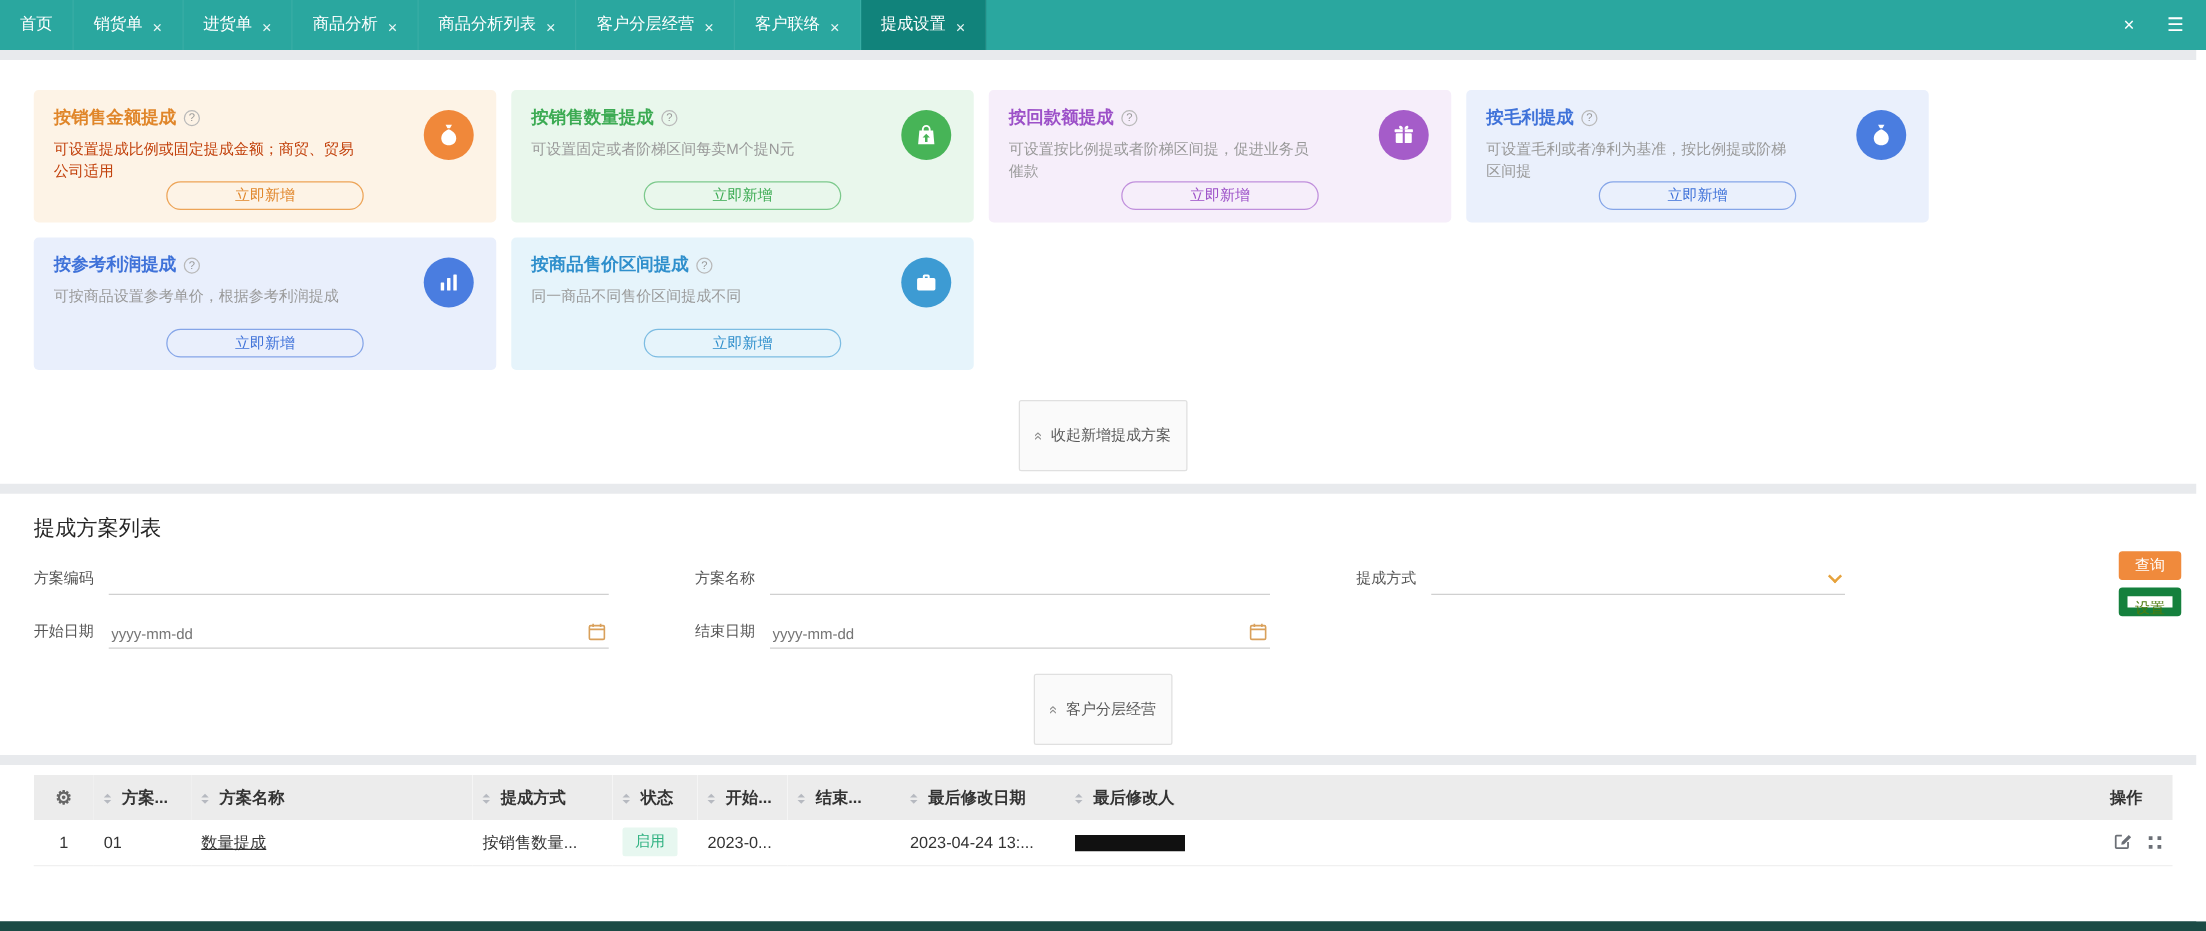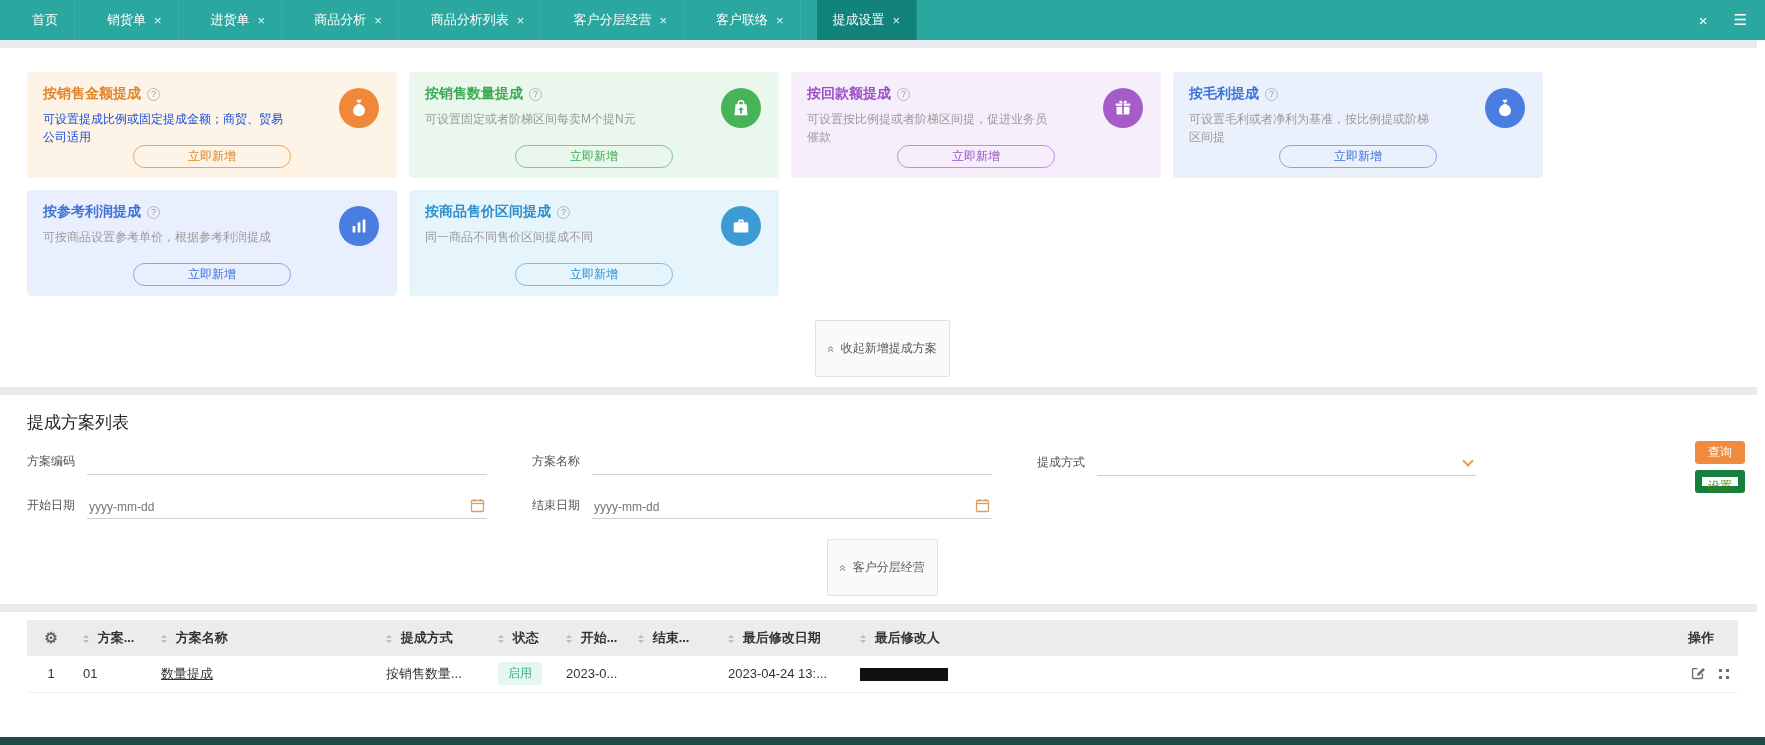--- a/index.html
+++ b/index.html
@@ -2,22 +2,22 @@
 <html><head>
 <meta charset="utf-8">
 <style>
   * { box-sizing: border-box; }
   html,body { margin:0; padding:0; width:1765px; height:745px; overflow:hidden;
     font-family:"Liberation Sans", sans-serif; background:#e8eaed; }
   .app { display:flex; flex-direction:column; height:745px; position:relative; }
 
   
   .topbar { height:40px; background:#2aa79f; display:flex; align-items:stretch; flex-shrink:0; }
-  .tab { display:flex; align-items:center; padding:0 16px; color:#fff; font-size:13px;
-    cursor:pointer; border-right:1px solid rgba(255,255,255,.07); white-space:nowrap;margin-left:16px; }
+  .tab { display:flex; align-items:flex-end; padding:12px 16px; color:#fff; font-size:13px;
+    cursor:pointer; border-right:1px solid rgba(255,255,255,.07); white-space:nowrap; }
   .tab.active { background:#11837b; }
   .tab .tclose { margin-left:8px; font-size:13px; opacity:.9; line-height:1; }
   .topbar-right { margin-left:auto; display:flex; align-items:center; gap:26px; padding-right:18px; color:#fff; }
   .topbar-right span { font-size:15px; cursor:pointer; }
 
   .gap { height:8px; flex-shrink:0; }
 
   
   .panel { background:#fff; }
   .cards-panel { padding:24px 27px 10px; flex-shrink:0; }
@@ -25,42 +25,42 @@
   .card { width:370px; height:106px; border-radius:4px; padding:13px 16px; position:relative; }
   .card-title { font-size:14px; font-weight:bold; display:flex; align-items:center; }
   .help-circle { display:inline-flex; width:13px; height:13px; border:1px solid #b9b9b9; border-radius:50%;
     color:#999; font-size:9px; align-items:center; justify-content:center; margin-left:6px; font-weight:normal; }
   .card-desc { margin-top:7px; font-size:12px; line-height:1.5; color:#9a9a9a; width:250px; }
   .icon-circle { position:absolute; right:18px; top:16px; width:40px; height:40px; border-radius:50%;
     display:flex; align-items:center; justify-content:center; }
   .new-btn { position:absolute; left:50%; bottom:10px; transform:translateX(-50%); width:158px; height:23px;
     border-radius:12px; font-size:12px; background:transparent; cursor:pointer;
     font-family:"Liberation Sans",sans-serif; }
-  .c0 { background:#fdf3e6; } .c0 .card-title{color:#e0862a;} .c0 .card-desc{color:#1d4ed8;}
+  .c0 { background:#fdf3e6; } .c0 .card-title{color:#e0862a;} .c0 .card-desc{color:#c2410c;}
     .c0 .new-btn{border:1px solid #eda457;color:#e0862a;} .c0 .icon-circle{background:#f0883a;}
   .c1 { background:#e9f7ec; } .c1 .card-title{color:#3cab53;}
     .c1 .new-btn{border:1px solid #7cc98c;color:#3cab53;} .c1 .icon-circle{background:#47b457;}
   .c2 { background:#f6eefa; } .c2 .card-title{color:#9c50c8;}
     .c2 .new-btn{border:1px solid #c08fdc;color:#9c50c8;} .c2 .icon-circle{background:#a55cc9;}
   .c3 { background:#eaf0fc; } .c3 .card-title{color:#3f72d9;}
     .c3 .new-btn{border:1px solid #85a5e8;color:#3f72d9;} .c3 .icon-circle{background:#4a7de0;}
   .c4 { background:#e9effc; } .c4 .card-title{color:#3f72d9;text-align:center;}
     .c4 .new-btn{border:1px solid #85a5e8;color:#3f72d9;} .c4 .icon-circle{background:#4a7de0;}
   .c5 { background:#e6f4fb; } .c5 .card-title{color:#2f8fcc;}
     .c5 .new-btn{border:1px solid #7cbce2;color:#2f8fcc;} .c5 .icon-circle{background:#3d9bd3;}
 
   .collapse-pill { margin:24px auto 0; width:max-content; padding:19px 12px; background:#fafafa;
     border:1px solid #e0e0e0; border-radius:2px; color:#595959; font-size:12px;
     display:flex; gap:6px; align-items:center; cursor:pointer; }
   .chev-up { display:inline-block; transform:rotate(90deg); color:#8a8a8a; font-size:12px; line-height:1; }
 
   
   .list-panel { padding:14px 27px 8px; position:relative; flex-shrink:0; }
   .section-title { font-size:17px; color:#262626; margin:2px 0 18px; font-weight:normal; }
-  .f-row { display:flex; align-items:flex-start; margin-bottom:20px; }
+  .f-row { display:flex; align-items:center; margin-bottom:20px;gap:24px; }
   .f-item { display:flex; align-items:flex-end; }
   .f-item label { font-size:12px; color:#555; margin-right:12px; white-space:nowrap; padding-bottom:5px; }
   .f-w1 { width:505px; padding-right:45px; }
   .f-w3 { flex:1; padding-right:262px; }
   .u-input { border:0; outline:0; border-bottom:1px solid #d0d0d0; flex:1; font-size:12px;
     padding:4px 2px; background:transparent; color:#333; min-width:0;
     font-family:"Liberation Sans",sans-serif; }
   .u-box { flex:1; display:flex; align-items:center; border-bottom:1px solid #d0d0d0; }
   .u-box .u-input { border-bottom:0; }
   .u-box svg { margin:0 2px 4px 6px; cursor:pointer; flex-shrink:0; }

